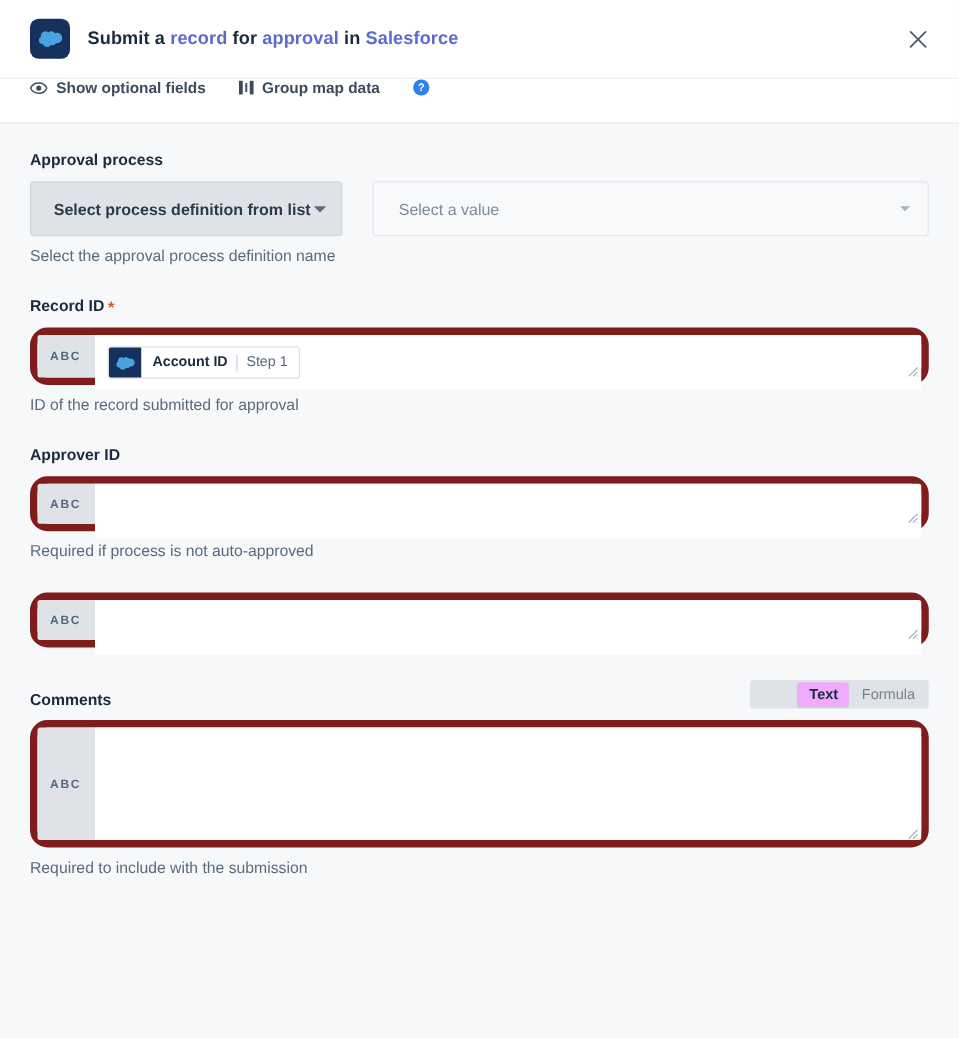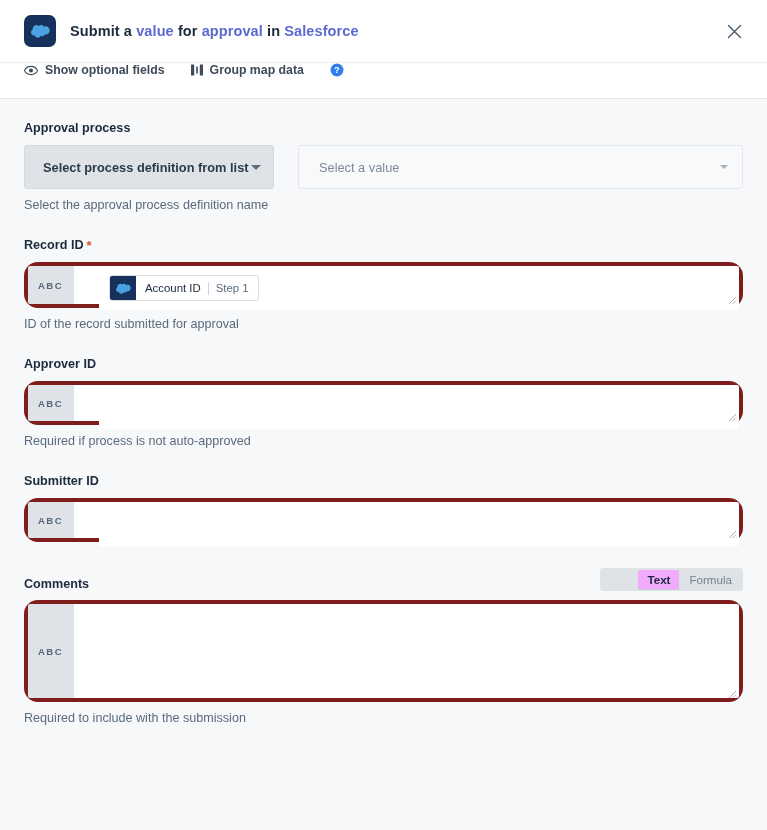--- a/index.html
+++ b/index.html
@@ -125,25 +125,24 @@
     cursor: pointer;
     font-size: 12.8px;
     color: #7d8a99;
   }
   .caret { width: 0; height: 0; border-left: 5px solid transparent; border-right: 5px solid transparent; border-top: 5px solid #5d6e80; }
   .caret.light { border-top-color: #aab3bd; border-left-width: 4.5px; border-right-width: 4.5px; border-top-width: 4.5px; }
 
   
   .input-wrap {
     display: flex;
-    border: 4px solid #7f1d1d;
+    border: 6px solid #7f1d1d;
     border-radius: 14px;
     background: #ffffff;
     position: relative;
-    gap: 25px;
   }
   .abc-prefix {
     width: 46px;
     flex: 0 0 46px;
     background: #dfe3e8;
     border-right: 1px solid #dde1e6;
     display: flex;
     align-items: center;
     justify-content: center;
     font-size: 9.6px;
@@ -183,21 +182,21 @@
     cursor: pointer;
   }
   .chip-icon {
     width: 26px; height: 26px;
     background: #16325c;
     display: flex; align-items: center; justify-content: center;
     flex: 0 0 26px;
   }
   .chip-label {
     font-size: 11.4px;
-    font-weight: 400;
+    font-weight: 700;
     color: #1b2a3d;
     padding: 0 7px 0 9px;
     white-space: nowrap;
   }
   .chip-sep { width: 1px; height: 13px; background: #cfd5db; }
   .chip-step {
     font-size: 11.4px;
     color: #5a6b7d;
     padding: 0 9px 0 7px;
     white-space: nowrap;
@@ -237,21 +236,21 @@
 </head>
 <body>
 
 <div class="modal-header">
   <div class="app-icon">
     <svg width="19" height="14" viewBox="0 0 24 17" aria-hidden="true">
       <path fill="#4aa3e0" d="M9.6 2.1A4.3 4.3 0 0 1 16.4 3a5.2 5.2 0 0 1 2.1-.45c2.9 0 5.2 2.35 5.2 5.25s-2.3 5.25-5.2 5.25c-.35 0-.7-.03-1.03-.1a3.8 3.8 0 0 1-5 1.6 4.35 4.35 0 0 1-8.08-.6A4 4 0 0 1 0 10.1a4 4 0 0 1 2.2-3.58A4.6 4.6 0 0 1 9.6 2.1z"></path>
     </svg>
   </div>
   <div class="header-title">
-    <span>Submit a </span><span class="hl">value</span><span> for </span><span class="hl">approval</span><span> in </span><span class="hl">Salesforce</span>
+    <span>Submit a </span><span class="hl">record</span><span> for </span><span class="hl">approval</span><span> in </span><span class="hl">Salesforce</span>
   </div>
   <div class="close-btn">
     <svg width="15" height="15" viewBox="0 0 16 16" aria-hidden="true">
       <path d="M1.6 1.6 L14.4 14.4 M14.4 1.6 L1.6 14.4" stroke="#4a5b6d" stroke-width="1.5" stroke-linecap="round"></path>
     </svg>
   </div>
 </div>
 
 <div class="toolbar">
   <div class="tool-item">
@@ -338,23 +337,20 @@
       <span class="resize-grip">
         <svg width="11" height="11" viewBox="0 0 11 11" aria-hidden="true">
           <path d="M10 3 L3 10 M10 6.5 L6.5 10 M10 9.6 L9.6 10" stroke="#a9b2bc" stroke-width="1"></path>
         </svg>
       </span>
     </div>
     <div class="field-hint">Required if process is not auto-approved</div>
   </div>
 
   <div class="field-group">
-    <div class="field-label">
-      <span>Submitter ID</span>
-    </div>
     <div class="input-wrap h44">
       <div class="abc-prefix">ABC</div>
       <div class="input-area"></div>
       <span class="resize-grip">
         <svg width="11" height="11" viewBox="0 0 11 11" aria-hidden="true">
           <path d="M10 3 L3 10 M10 6.5 L6.5 10 M10 9.6 L9.6 10" stroke="#a9b2bc" stroke-width="1"></path>
         </svg>
       </span>
     </div>
   </div>

